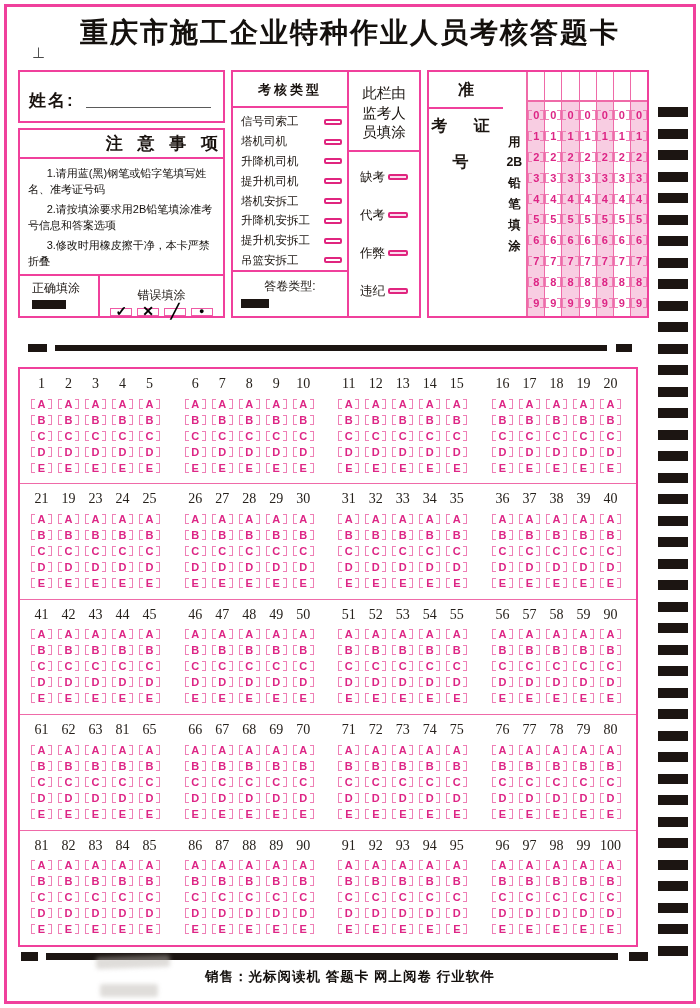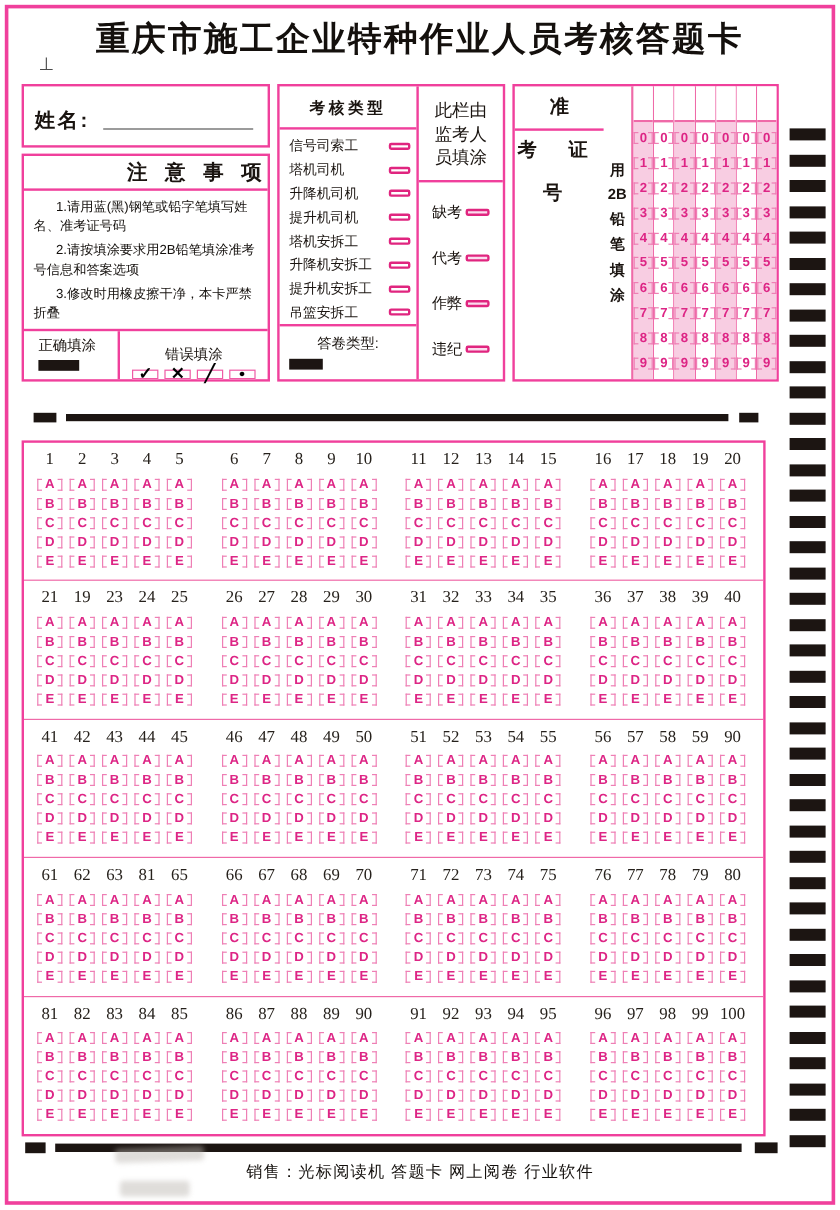--- a/index.html
+++ b/index.html
@@ -95,21 +95,21 @@
   #answer-area{left:18px;top:367px;width:620px;height:580px;display:flex;flex-direction:column}
   .ans-block{flex:1;display:flex;justify-content:space-between;padding:6px 12px 0 8px;
              border-top:1.5px solid #ef6aa8}
   .ans-block:first-child{border-top:none}
   .ans-group{display:flex}
   .q-col{width:27px;text-align:center}
   .q-num{font-family:"Liberation Serif",serif;font-size:14px;color:#26211c;height:19px;line-height:18px}
   .q-col .bub{display:block;width:21px;margin:3.5px auto 4px}
 
   .footer{position:absolute;top:968px;left:0;width:100%;text-align:center;
-          font-size:13.5px;font-weight:400;letter-spacing:1px;color:#14100d}
+          font-size:13.5px;font-weight:700;letter-spacing:1px;color:#14100d}
 
   .smudge{position:absolute;background:#b9b4ae;opacity:.45;filter:blur(2px);border-radius:3px}
   #smudge1{left:96px;top:956px;width:74px;height:12px;transform:rotate(-2deg)}
   #smudge2{left:100px;top:984px;width:58px;height:13px}
 </style>
 </head>
 <body>
 
 <div class="page">
   <div class="frame"></div>

